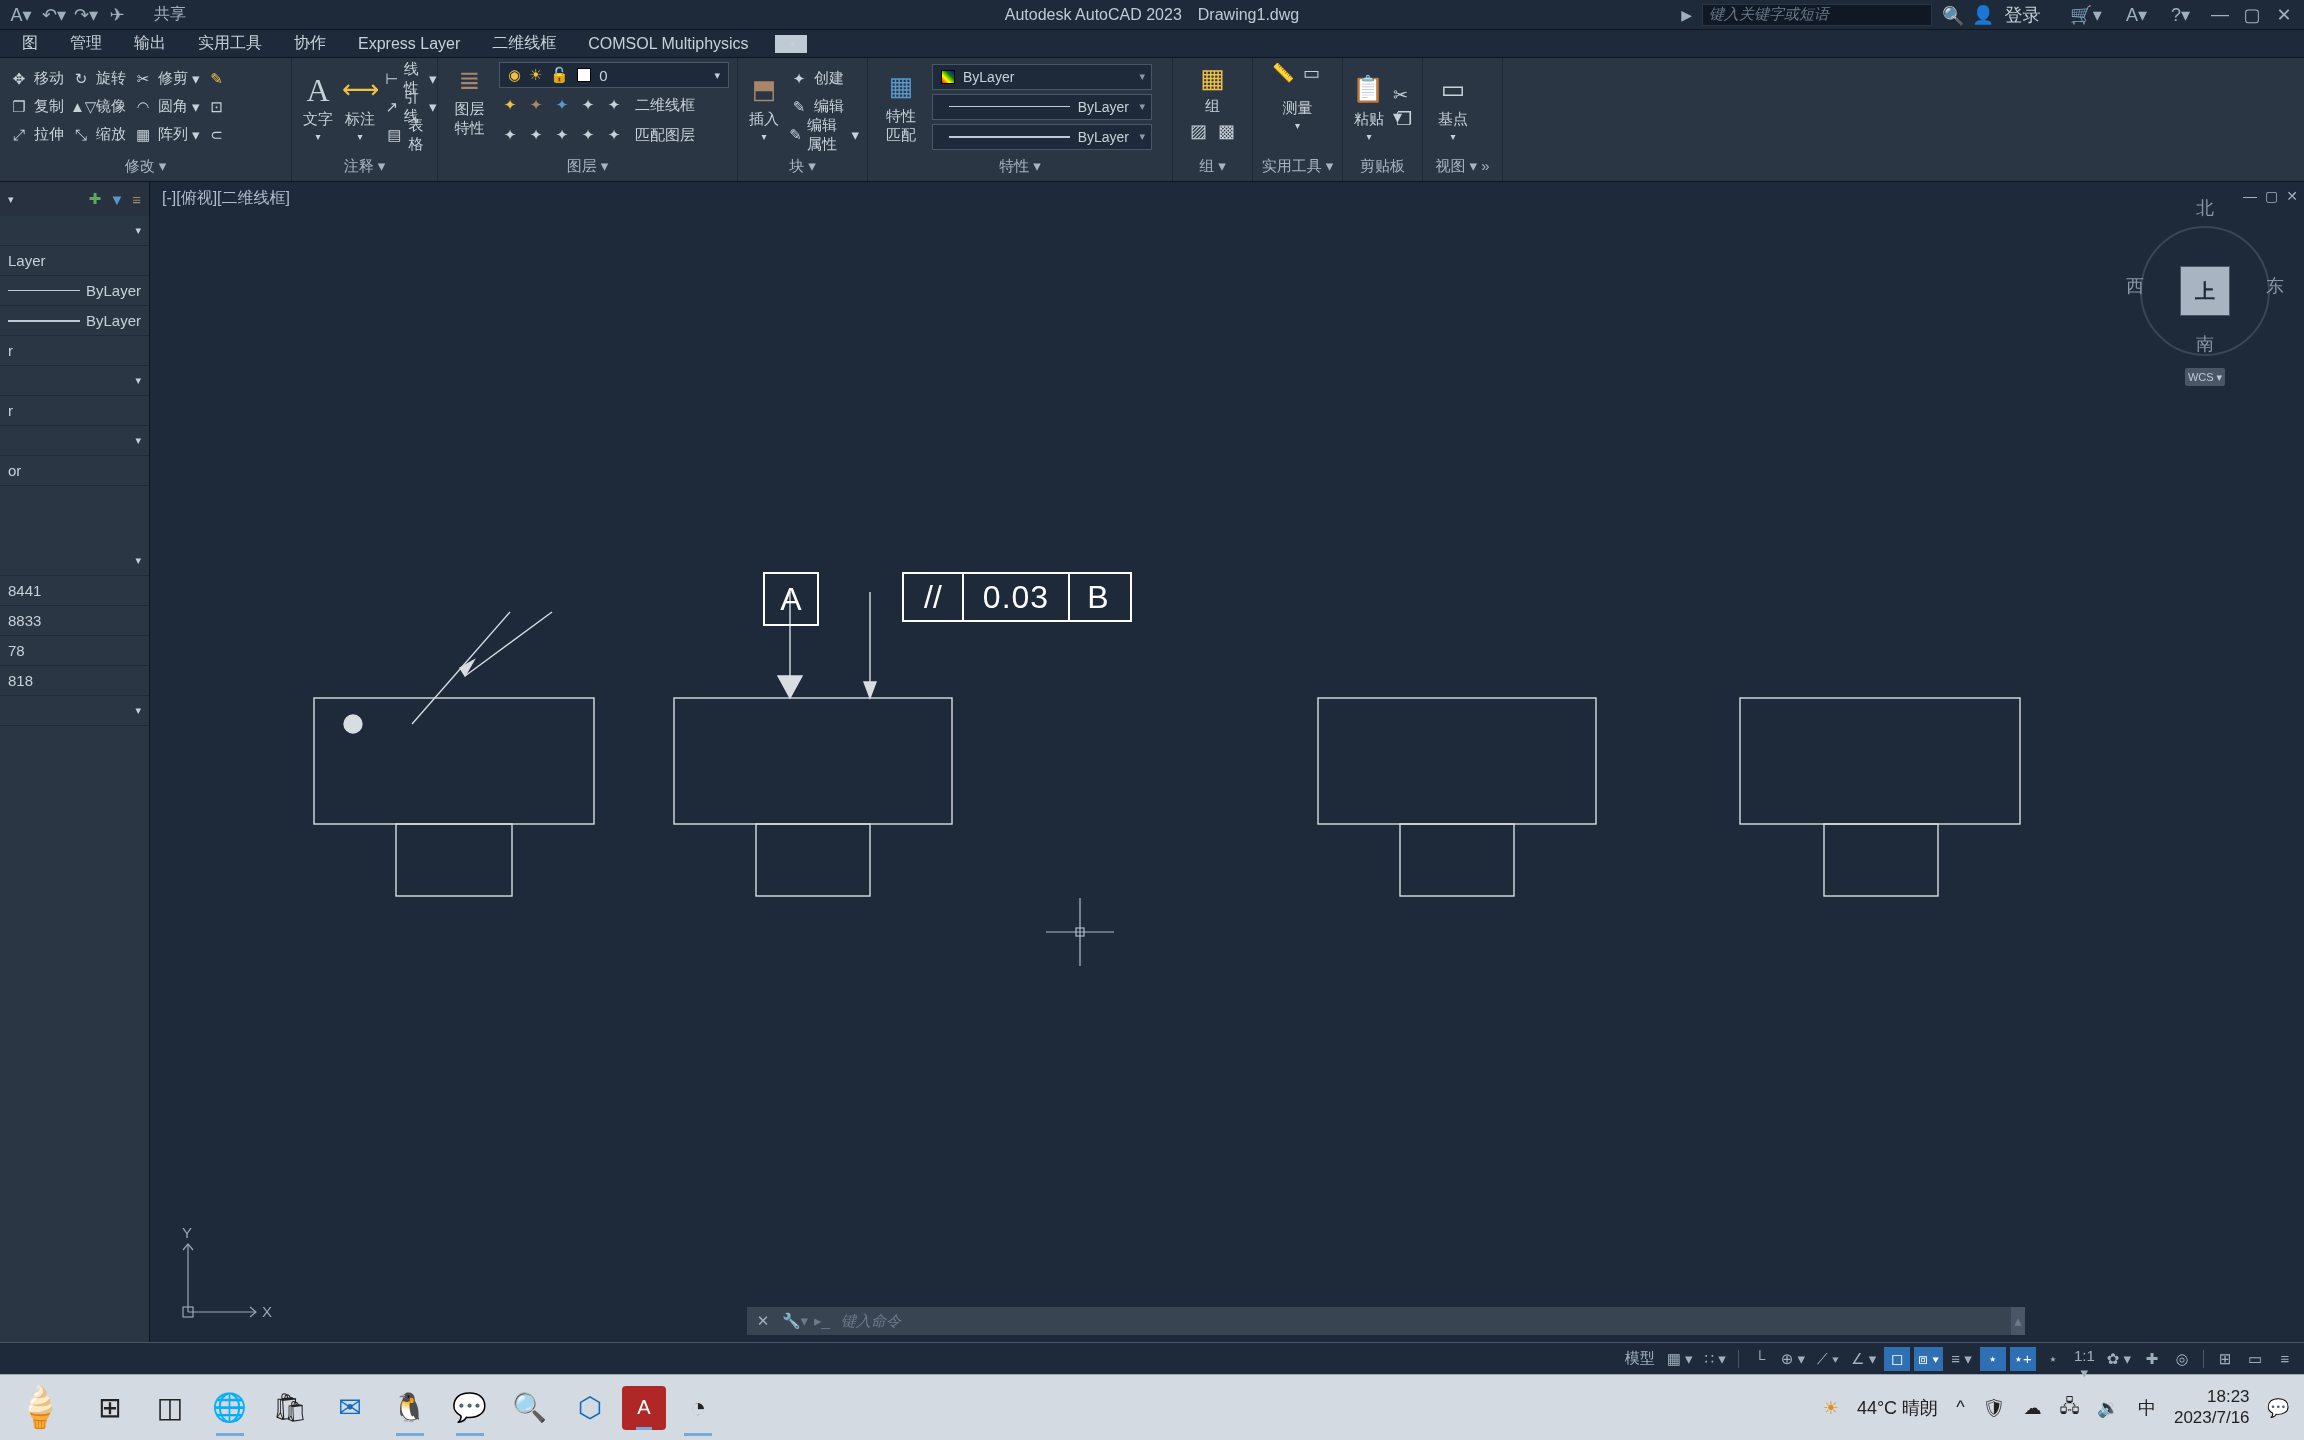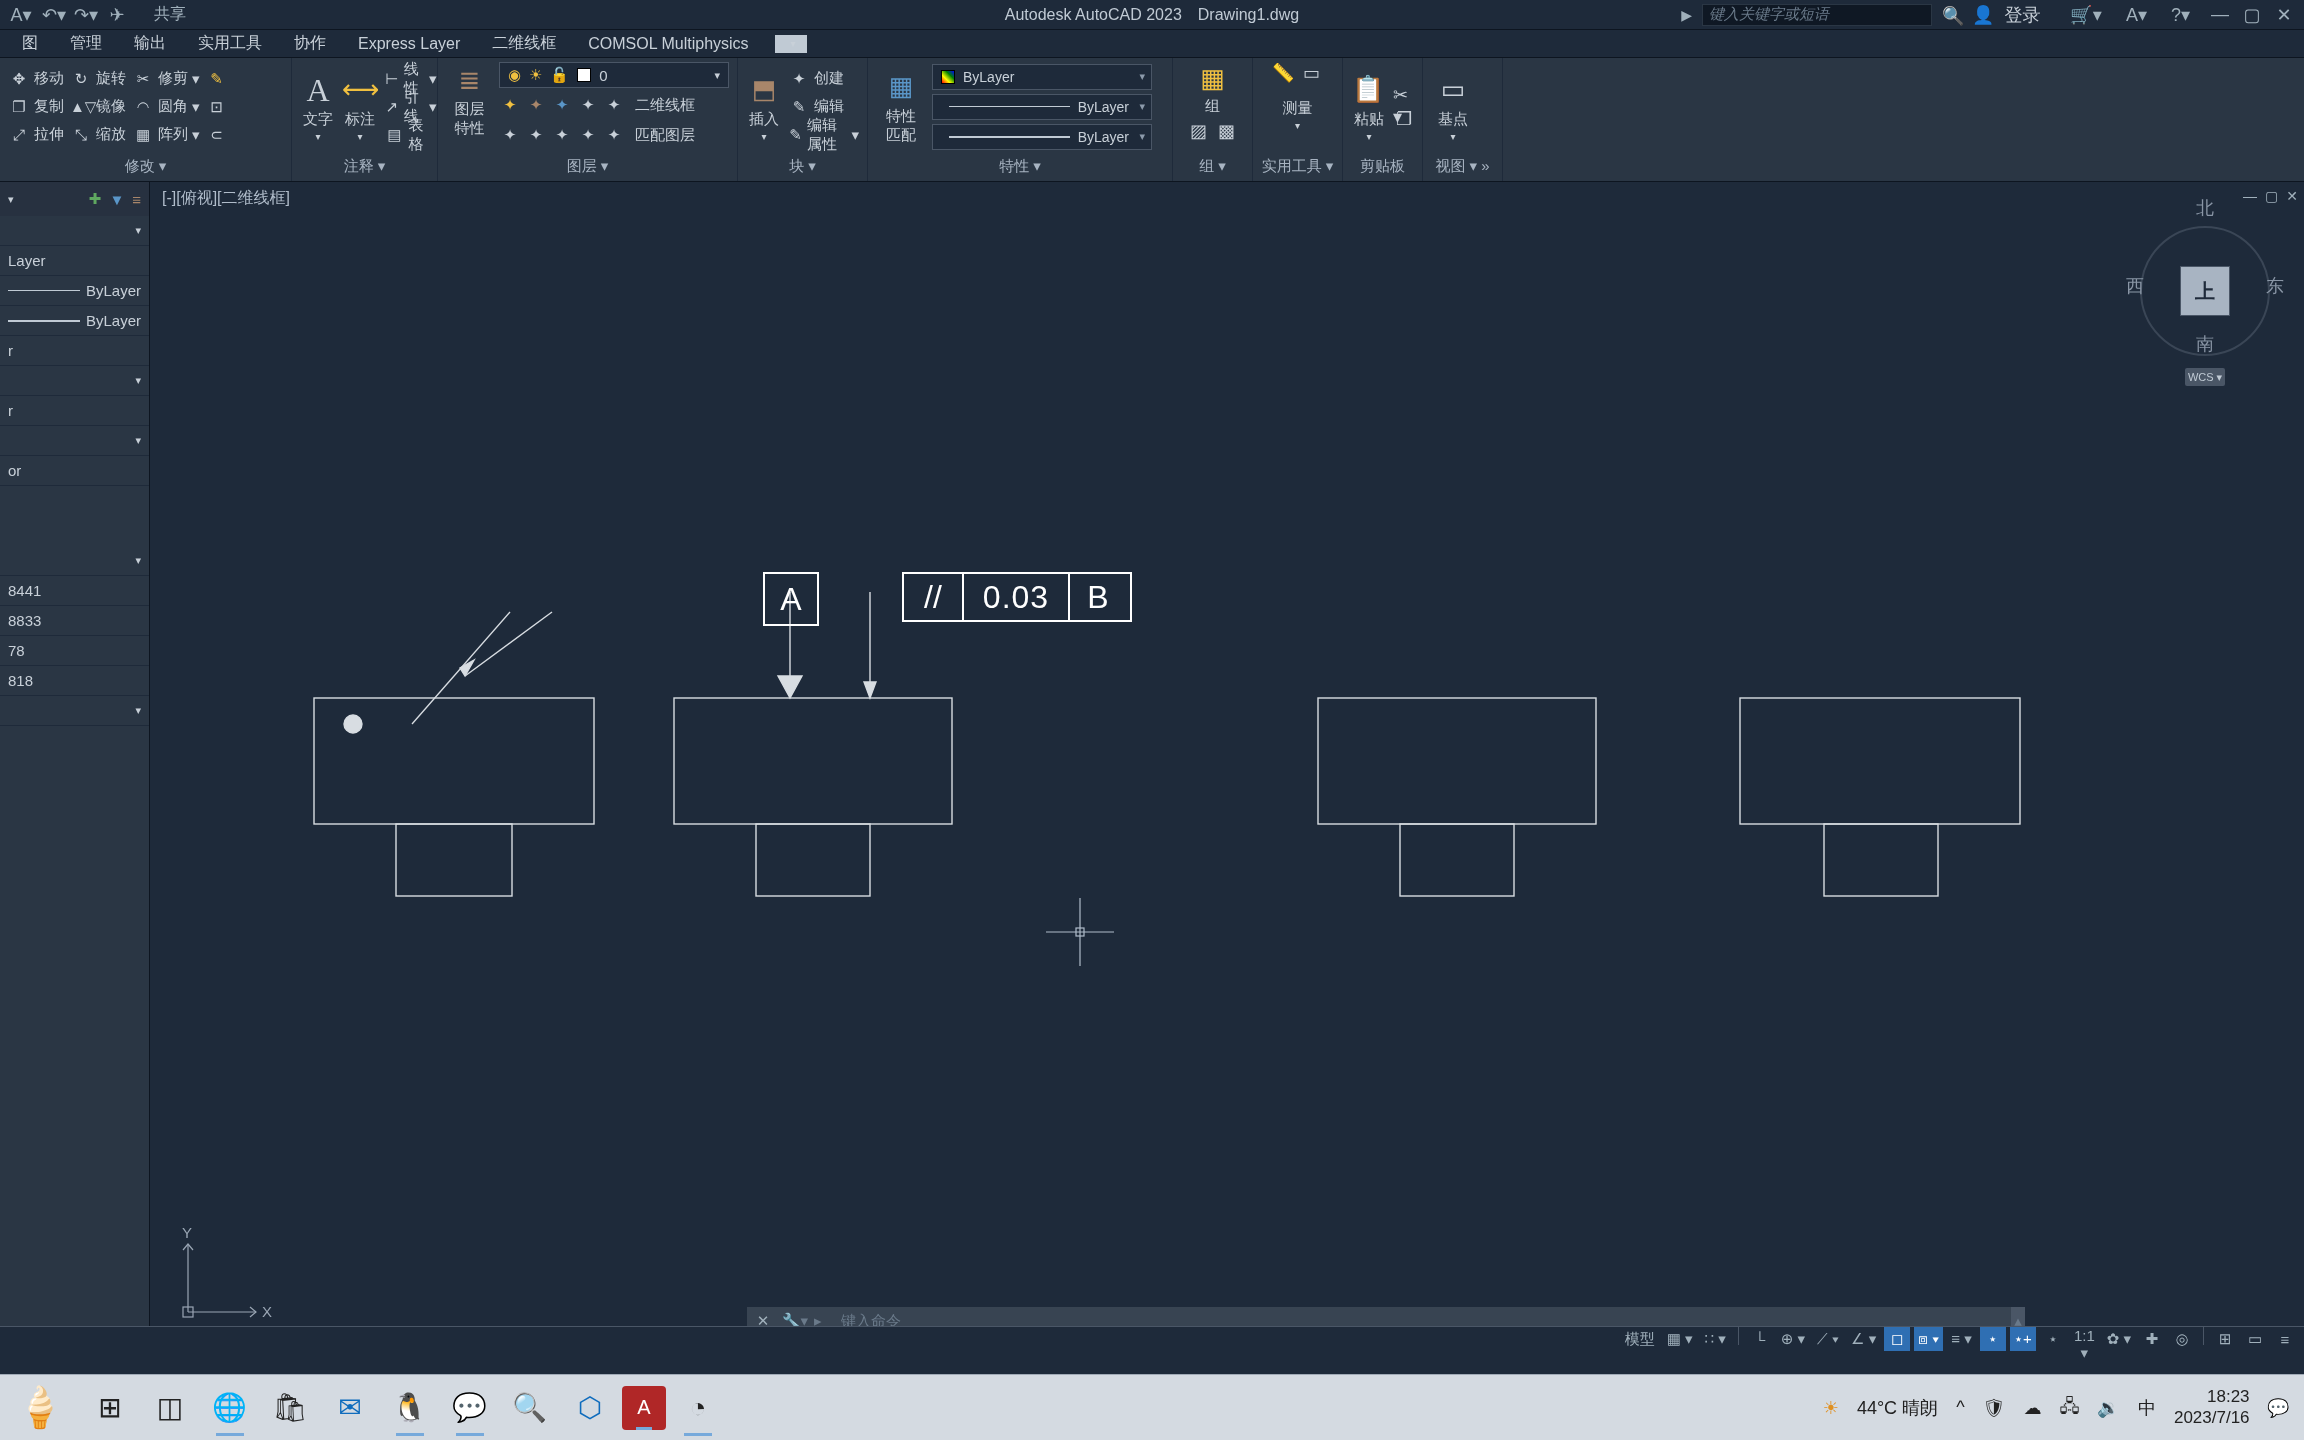--- a/index.html
+++ b/index.html
@@ -51,27 +51,27 @@
 .vc-dir { position: absolute; font-size: 18px; color: #8a96a6; }
 .wcs { position: absolute; bottom: 0; width: 40px; height: 18px; background: #4a5666; font-size: 11px; display: grid; place-items: center; color: #c0cad4; border-radius: 2px; }
 
 
 .ucs { position: absolute; left: 28px; bottom: 50px; }
 
 
 .cmdline { position: absolute; bottom: 38px; left: 596px; width: 1280px; height: 30px; display: flex; align-items: center; background: #384452; border: 1px solid #1e2a3a; font-size: 15px; color: #6a7a8a; }
 .cmd-close { width: 24px; height: 24px; display: grid; place-items: center; margin: 0 4px; color: #a0b0bb; }
 .cmd-customize { width: 32px; display: grid; place-items: center; }
-.cmd-input { flex: 1; padding: 0 8px; }
+.cmd-input { flex: 1; padding: 0 8px; font-style: italic; }
 .cmd-history { width: 14px; text-align: center; background: #4a5666; height: 100%; display: grid; place-items: center; }
 
 .cmd-echo { position: absolute; bottom: 8px; left: 4px; font-size: 16px; color: #8c9aab; }
 
 
-.status-bar { position: absolute; bottom: 0; left: 0; right: 0; height: 48px; background: #1e2a3a; border-top: 1px solid #4a5666; display: flex; align-items: flex-start; justify-content: flex-end; gap: 4px; padding: 0 6px; font-size: 15px; }
+.status-bar { position: absolute; bottom: 0; left: 0; right: 0; height: 32px; background: #1e2a3a; border-top: 1px solid #4a5666; display: flex; align-items: center; justify-content: flex-end; gap: 4px; padding: 0 6px; font-size: 15px; }
 .st-btn { min-width: 26px; height: 24px; display: grid; place-items: center; color: #a0b0bb; cursor: pointer; padding: 0 4px; }
 .st-btn.on { background: #2f6fb3; color: #fff; }
 .st-sep { width: 1px; height: 18px; background: #4a5666; margin: 0 4px; }
 
 
 
 .layout { display: flex; flex-direction: column; height: 1440px; }
 .app { flex: 1; position: relative; background: #1e2a3a; display: flex; flex-direction: column; }
 .workspace { flex: 1; display: flex; position: relative; }
 .drawing { flex: 1; position: relative; background: #1e2a3a; overflow: hidden; }

